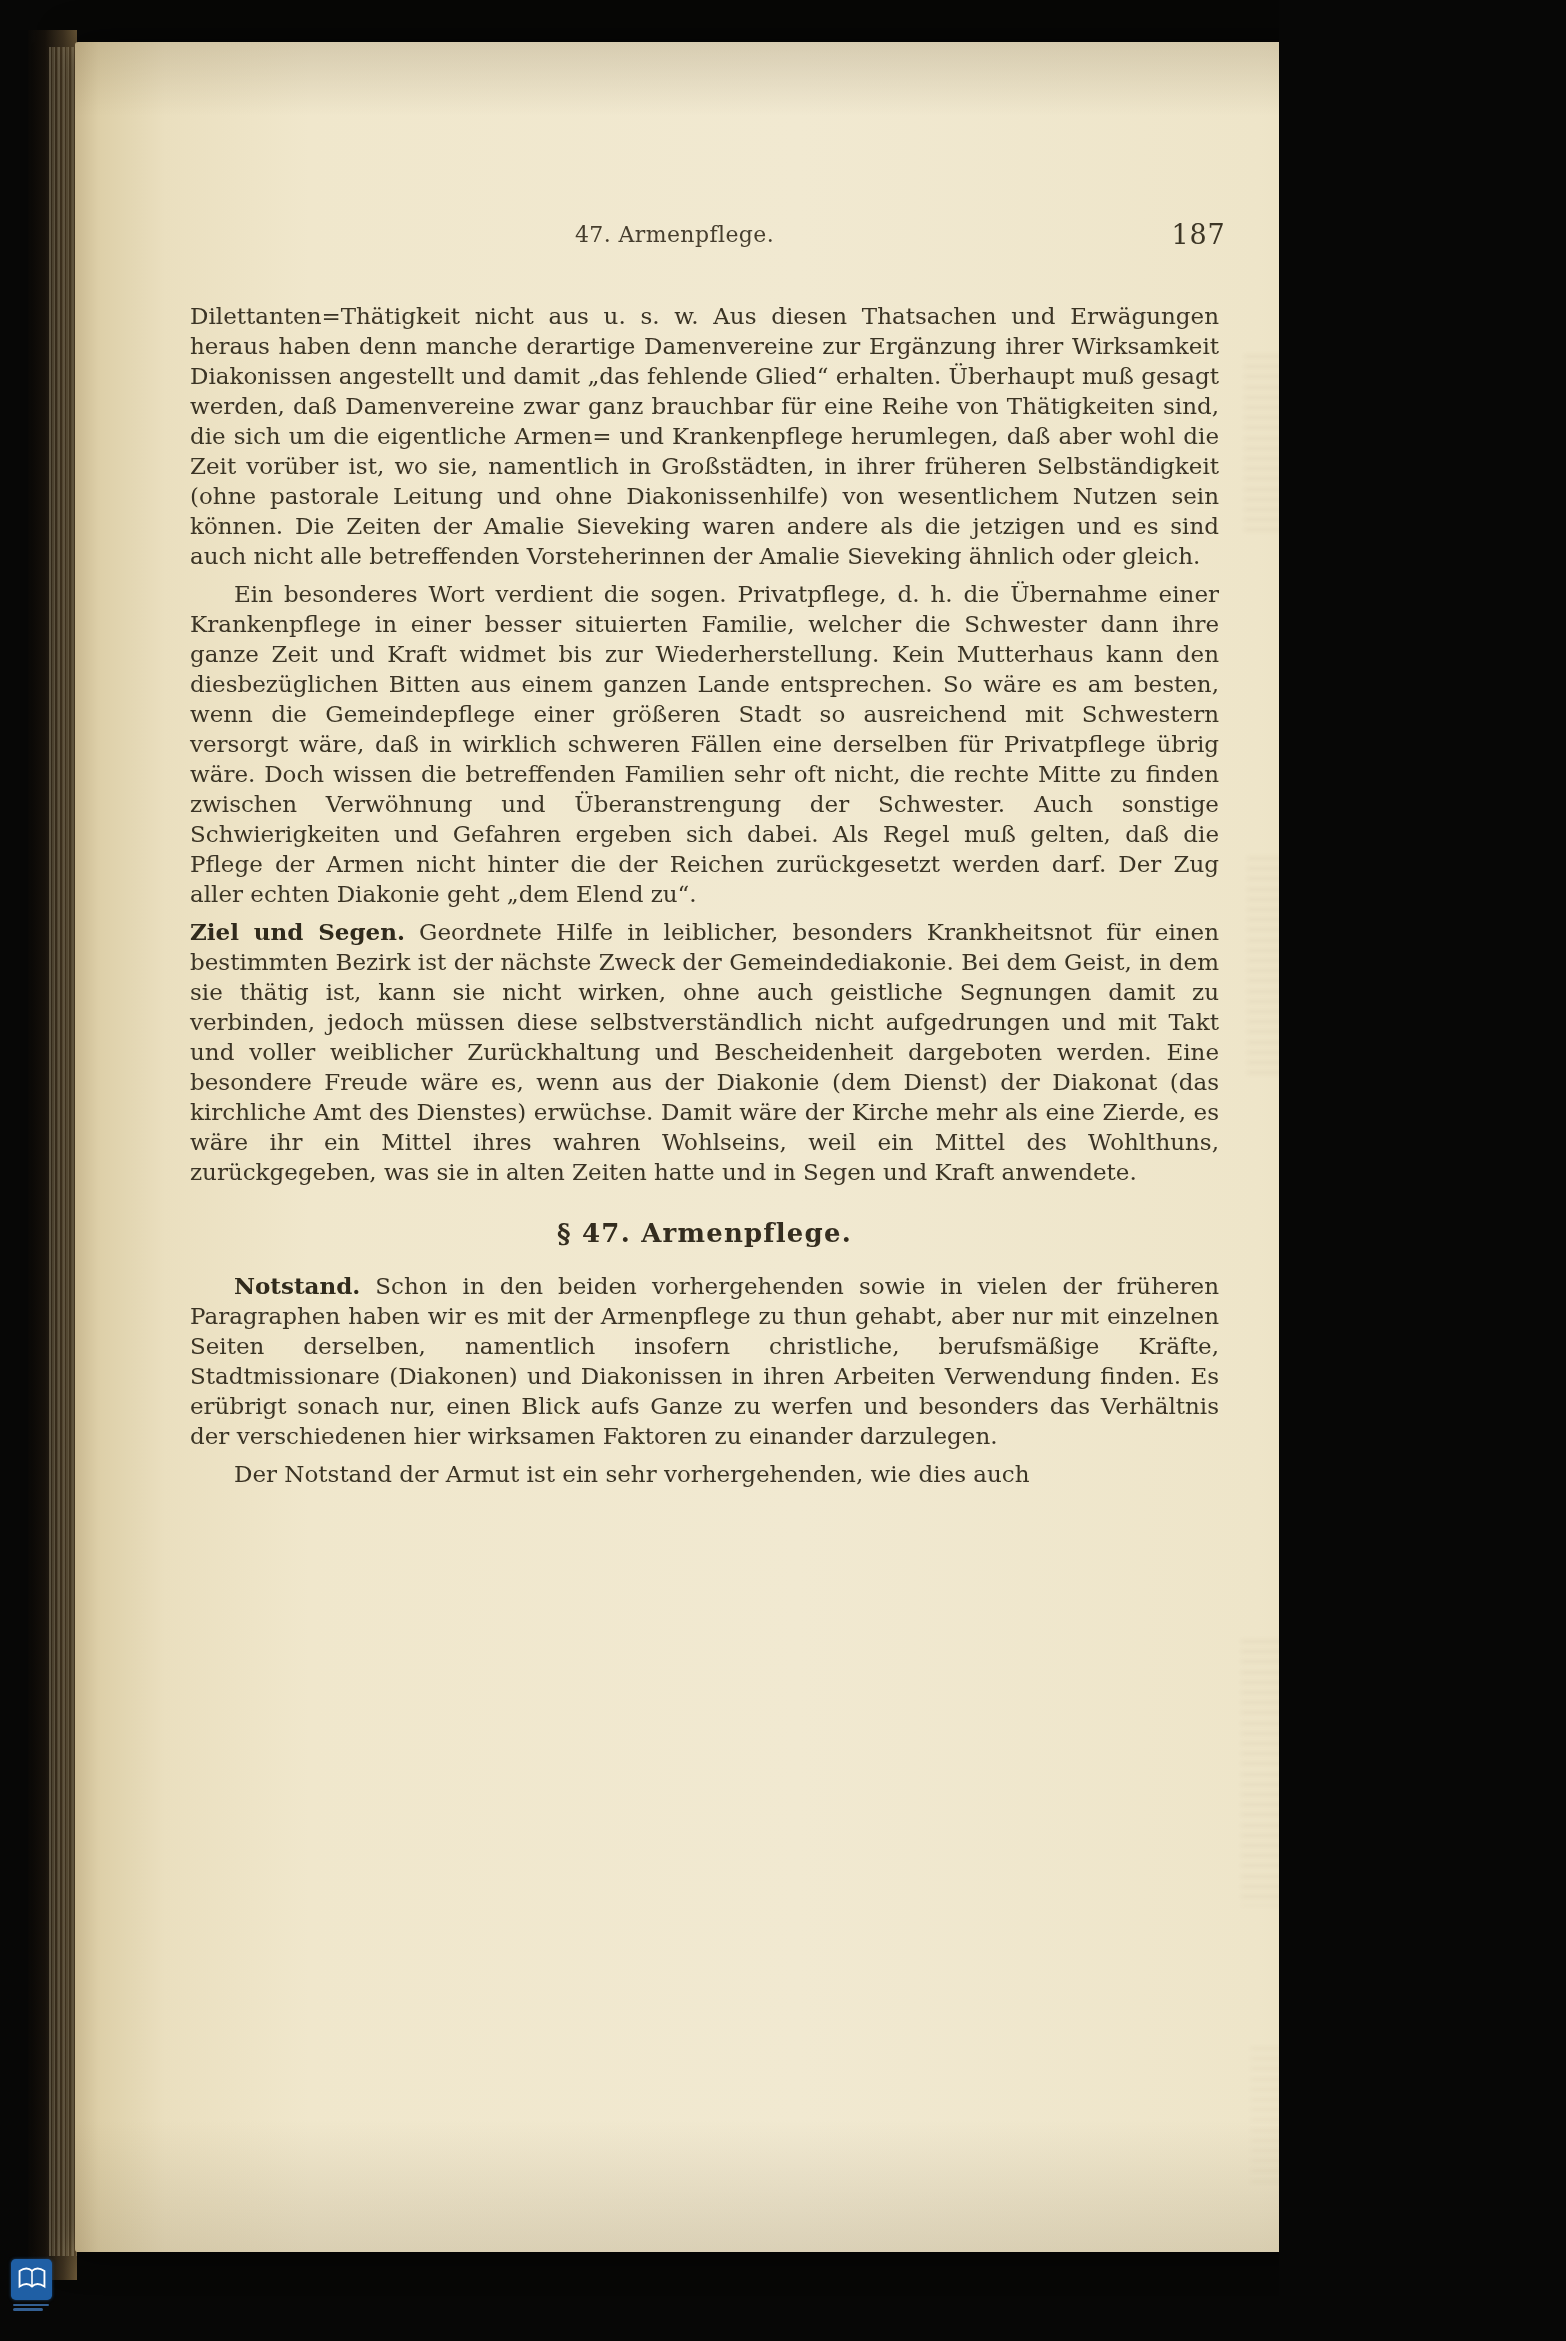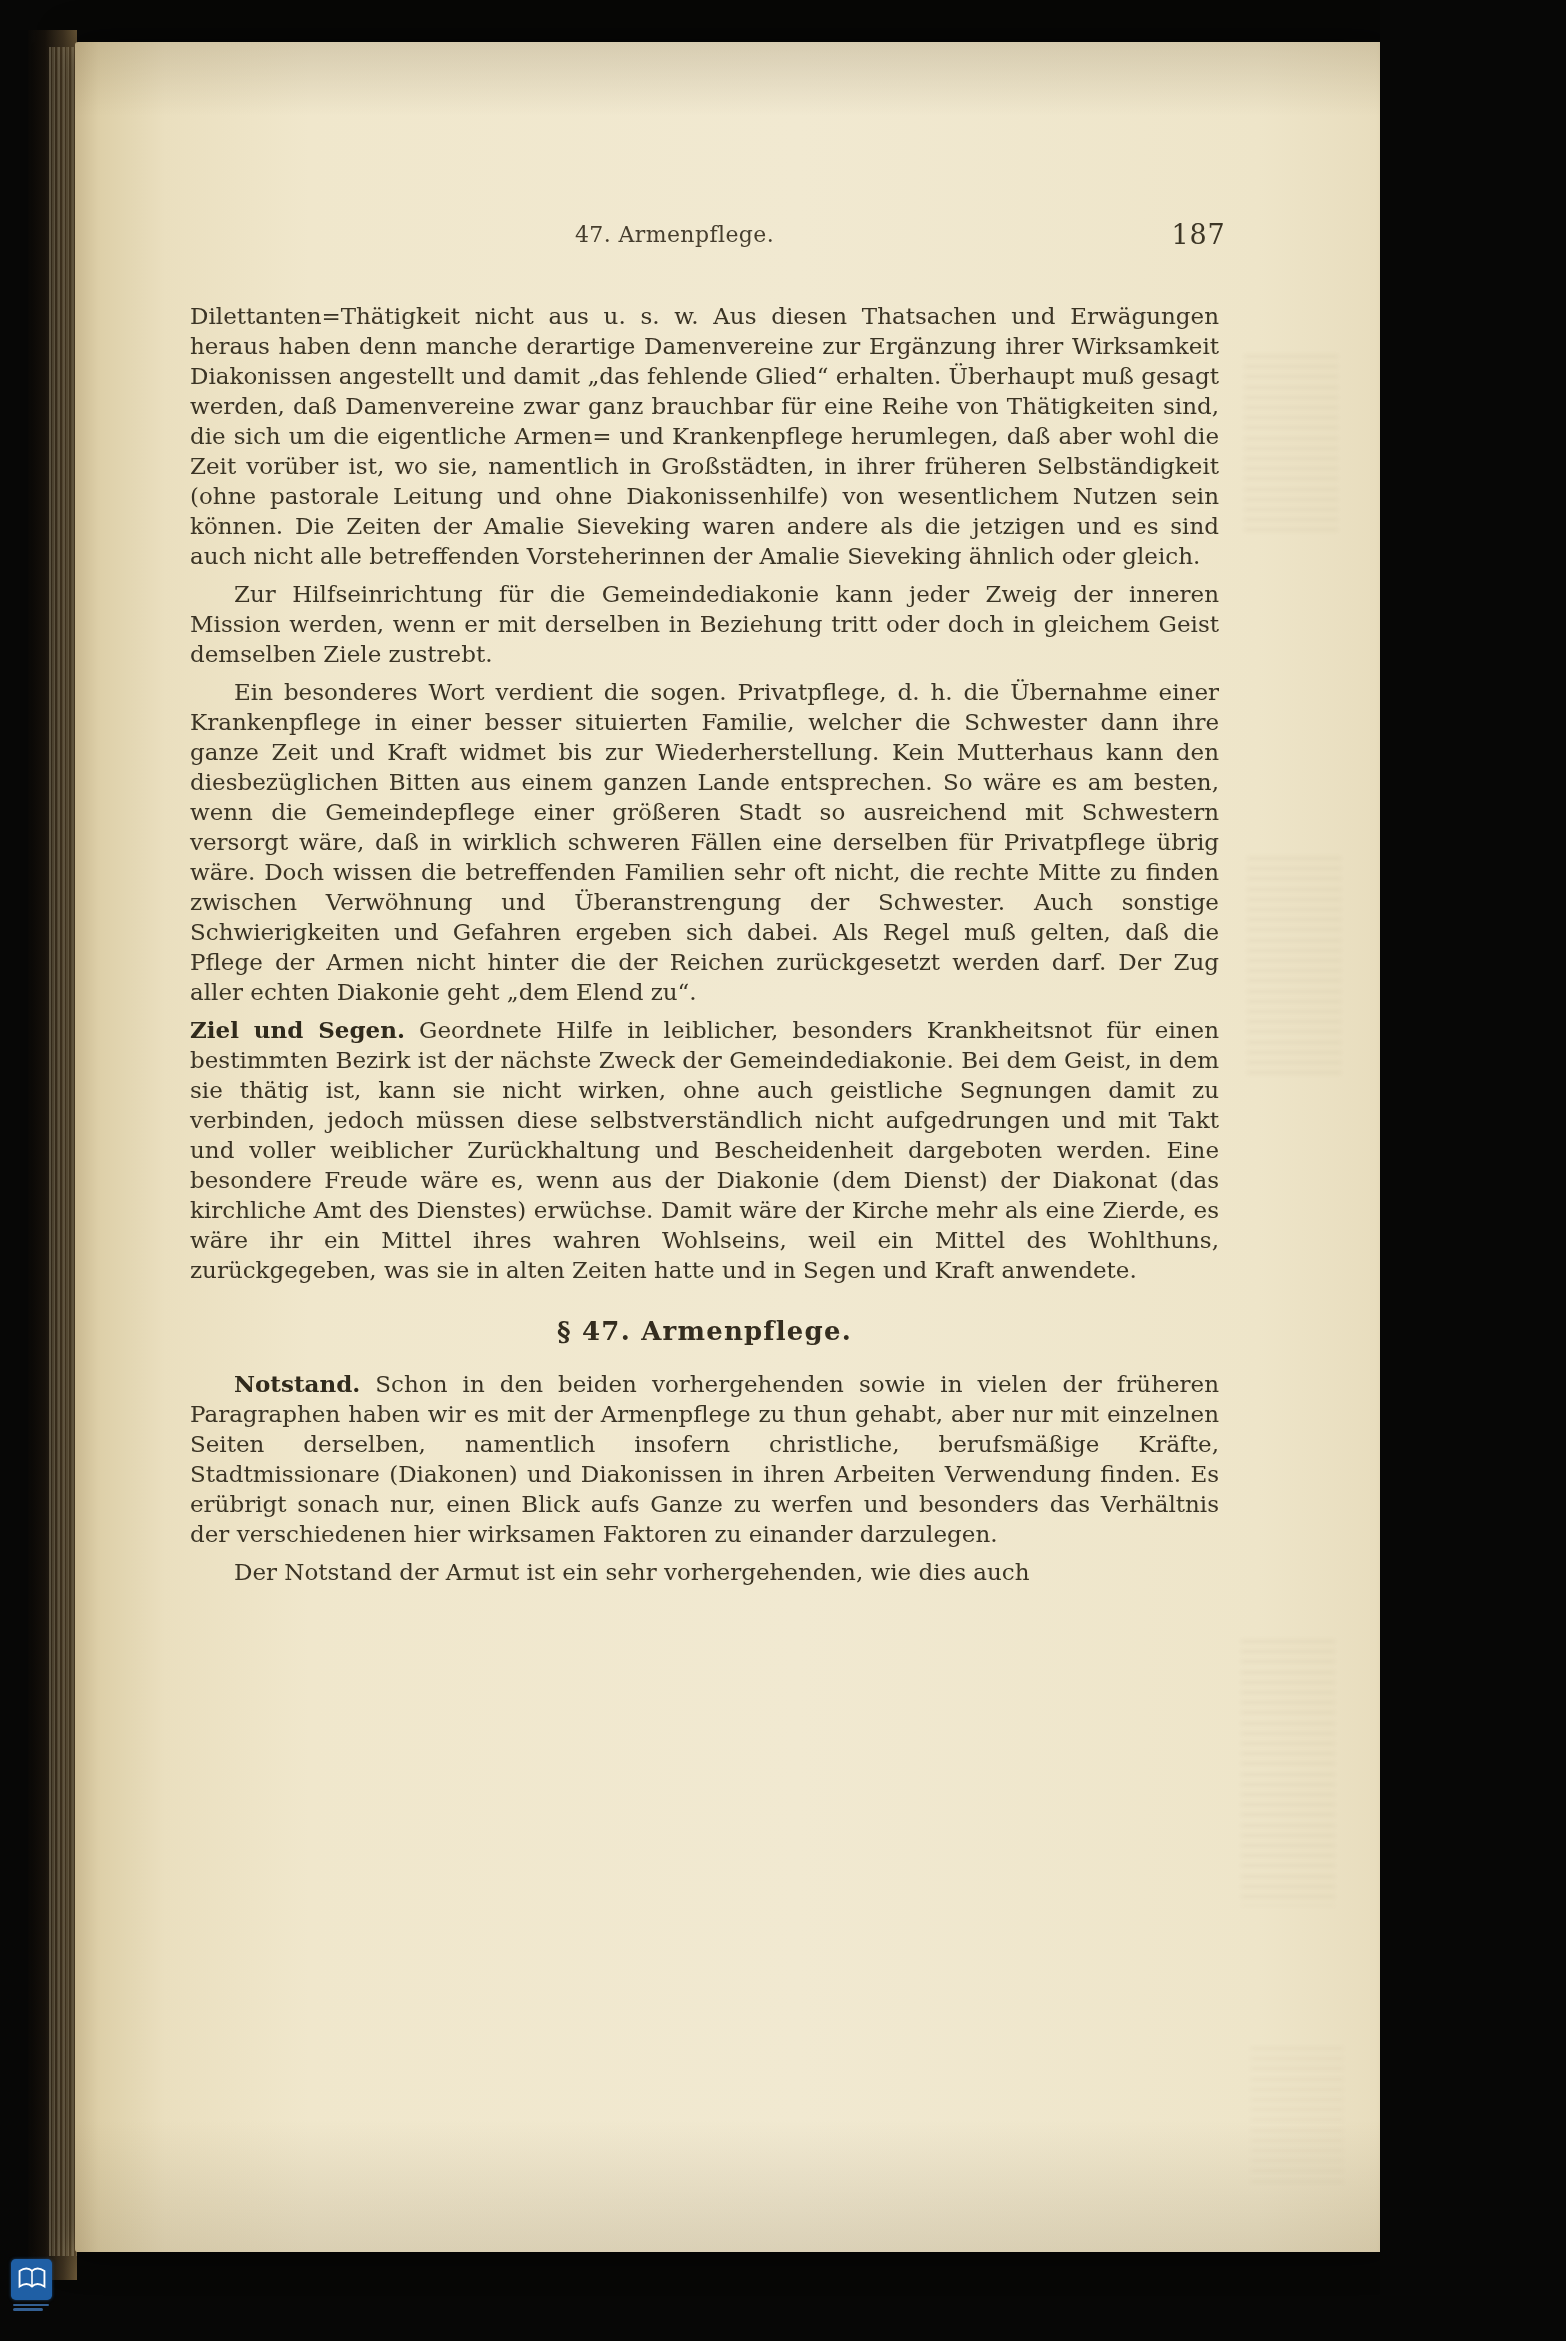--- a/index.html
+++ b/index.html
@@ -1,17 +1,17 @@
 <!DOCTYPE html>
 <html style="font-size:12.5px"><head>
 <meta charset="utf-8">
 <style>
   html, body { margin:0; padding:0; background:#070706; }
   .scene {
-    position:relative; width:1380px; height:2342px; overflow:hidden;
+    position:relative; width:1279px; height:2342px; overflow:hidden;
     background:#070706; font-family:"DejaVu Serif", serif;
   }
 
   
   .cover {
     position:absolute; left:1435px; top:0; width:125px; height:2312px;
     border-radius:0 7.8px 12.5px 0;
     background-color:#6e5634;
     background-image:
       radial-gradient(31px 55px at 15% 5%, rgba(20,12,4,.85), transparent 70%),
@@ -125,21 +125,20 @@
   <div class="page">
 
     <div class="header-row">
       <span class="running-header">47. Armenpflege.</span>
       <span class="page-number">187</span>
     </div>
 
     <div class="textblock">
       <p class="noindent"><span>Dilettanten=Thätigkeit nicht aus u. s. w. Aus diesen Thatsachen und Erwägungen heraus haben denn manche derartige Damenvereine zur Ergänzung ihrer Wirksamkeit Diakonissen angestellt und damit „das fehlende Glied“ erhalten. Überhaupt muß gesagt werden, daß Damenvereine zwar ganz brauchbar für eine Reihe von Thätigkeiten sind, die sich um die eigentliche Armen= und Krankenpflege herumlegen, daß aber wohl die Zeit vorüber ist, wo sie, namentlich in Großstädten, in ihrer früheren Selbständigkeit (ohne pastorale Leitung und ohne Diakonissenhilfe) von wesentlichem Nutzen sein können. Die Zeiten der Amalie Sieveking waren andere als die jetzigen und es sind auch nicht alle betreffenden Vorsteherinnen der Amalie Sieveking ähnlich oder gleich.</span></p>
 
-      <p class="indent"><span>Zur Hilfseinrichtung für die Gemeindediakonie kann jeder Zweig der inneren Mission werden, wenn er mit derselben in Beziehung tritt oder doch in gleichem Geist demselben Ziele zustrebt.</span></p>
 
       <p class="indent"><span>Ein besonderes Wort verdient die sogen. Privatpflege, d. h. die Übernahme einer Krankenpflege in einer besser situierten Familie, welcher die Schwester dann ihre ganze Zeit und Kraft widmet bis zur Wiederherstellung. Kein Mutterhaus kann den diesbezüglichen Bitten aus einem ganzen Lande entsprechen. So wäre es am besten, wenn die Gemeindepflege einer größeren Stadt so ausreichend mit Schwestern versorgt wäre, daß in wirklich schweren Fällen eine derselben für Privatpflege übrig wäre. Doch wissen die betreffenden Familien sehr oft nicht, die rechte Mitte zu finden zwischen Verwöhnung und Überanstrengung der Schwester. Auch sonstige Schwierigkeiten und Gefahren ergeben sich dabei. Als Regel muß gelten, daß die Pflege der Armen nicht hinter die der Reichen zurückgesetzt werden darf. Der Zug aller echten Diakonie geht „dem Elend zu“.</span></p>
 
       <p class="noindent"><b class="lead">Ziel und Segen.</b> <span>Geordnete Hilfe in leiblicher, besonders Krankheitsnot für einen bestimmten Bezirk ist der nächste Zweck der Gemeindediakonie. Bei dem Geist, in dem sie thätig ist, kann sie nicht wirken, ohne auch geistliche Segnungen damit zu verbinden, jedoch müssen diese selbstverständlich nicht aufgedrungen und mit Takt und voller weiblicher Zurückhaltung und Bescheidenheit dargeboten werden. Eine besondere Freude wäre es, wenn aus der Diakonie (dem Dienst) der Diakonat (das kirchliche Amt des Dienstes) erwüchse. Damit wäre der Kirche mehr als eine Zierde, es wäre ihr ein Mittel ihres wahren Wohlseins, weil ein Mittel des Wohlthuns, zurückgegeben, was sie in alten Zeiten hatte und in Segen und Kraft anwendete.</span></p>
 
       <h2 class="section-heading">§ 47. Armenpflege.</h2>
 
       <p class="indent"><b class="lead">Notstand.</b> <span>Schon in den beiden vorhergehenden sowie in vielen der früheren Paragraphen haben wir es mit der Armenpflege zu thun gehabt, aber nur mit einzelnen Seiten derselben, namentlich insofern christliche, berufsmäßige Kräfte, Stadtmissionare (Diakonen) und Diakonissen in ihren Arbeiten Verwendung finden. Es erübrigt sonach nur, einen Blick aufs Ganze zu werfen und besonders das Verhältnis der verschiedenen hier wirksamen Faktoren zu einander darzulegen.</span></p>
 
       <p class="indent"><span>Der Notstand der Armut ist ein sehr vorhergehenden, wie dies auch</span></p>

